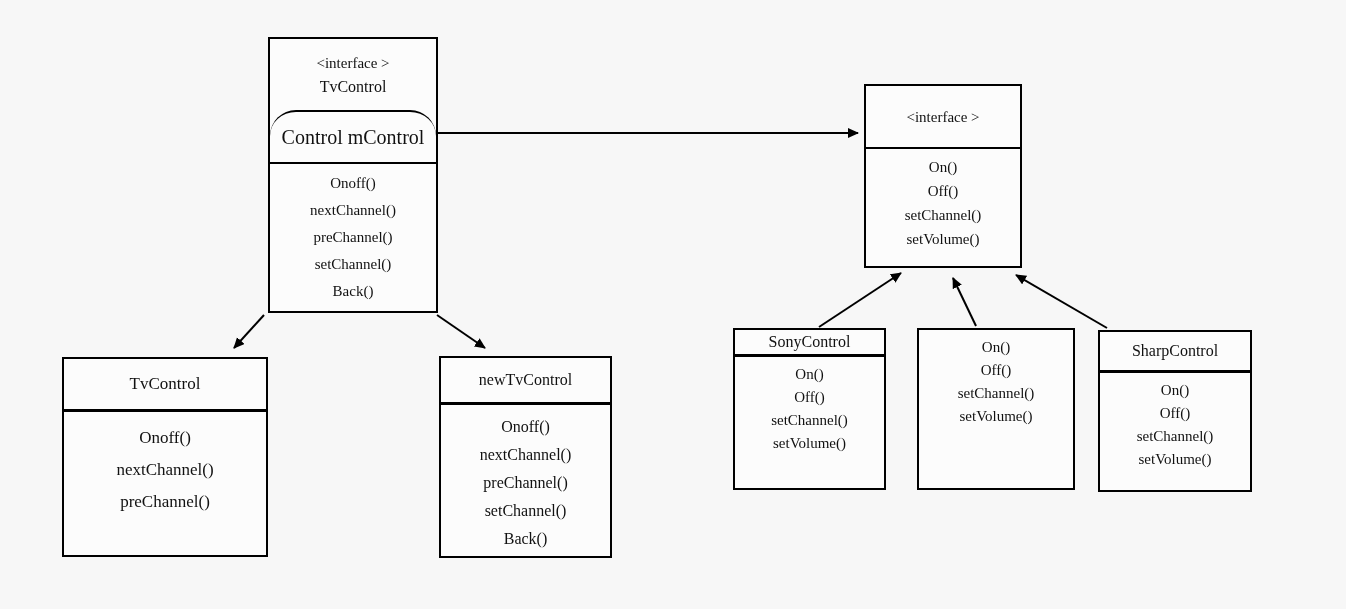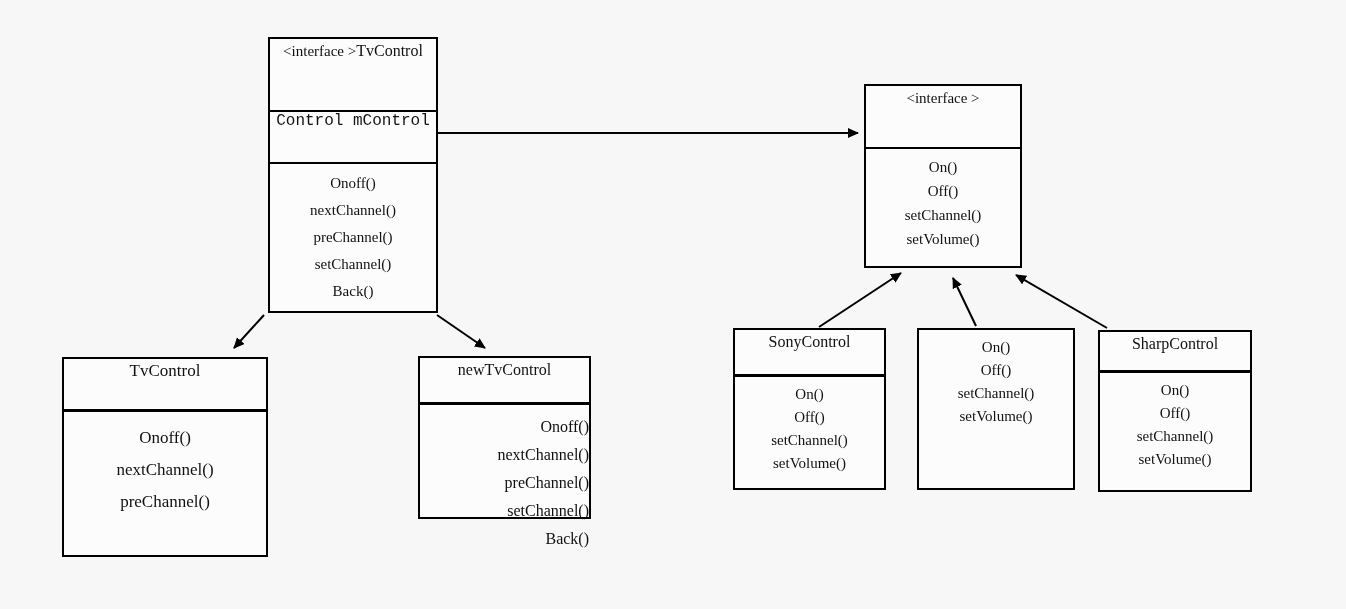--- a/index.html
+++ b/index.html
@@ -24,22 +24,23 @@
     text-align: center;
   }
   .comp {
     box-sizing: border-box;
     overflow: hidden;
   }
   .comp + .comp { border-top: 2px solid #000; }
   .comp.thick + .comp, .comp + .comp.thickline { border-top: 3px solid #000; }
   .hdr {
     display: flex;
-    flex-direction: row;
+    flex-direction: column;
     justify-content: center;
+    border-radius: 30px;
   }
   .stereotype { font-size: 15px; line-height: 24px; }
   .cls-name  { font-size: 16px; line-height: 24px; }
   .cls-name-lg { font-size: 17px; line-height: 24px; }
   .line { white-space: nowrap; }
   #arrows {
     position: absolute;
     left: 0; top: 0;
     width: 1346px; height: 609px;
     pointer-events: none;
@@ -50,21 +51,21 @@
 <body>
 
 <div id="canvas">
 
   <div class="uml-box" style="left:268px; top:37px; width:170px; height:276px;">
     <div class="comp hdr" style="height:71px;">
       <div class="stereotype">&lt;interface &gt;</div>
       <div class="cls-name">TvControl</div>
     </div>
     <div class="comp hdr" style="height:52px;">
-      <div class="line" style="font-size:16px;font-family:Liberation Mono, monospace;">Control mControl</div>
+      <div class="line" style="font-size:20px;">Control mControl</div>
     </div>
     <div class="comp" style="height:149px; padding-top:6px; font-size:15px; line-height:27px;">
       <div class="line">Onoff()</div>
       <div class="line">nextChannel()</div>
       <div class="line">preChannel()</div>
       <div class="line">setChannel()</div>
       <div class="line">Back()</div>
     </div>
   </div>
 
@@ -84,35 +85,35 @@
     <div class="comp hdr thick" style="height:50px;">
       <div class="cls-name-lg">TvControl</div>
     </div>
     <div class="comp thickline" style="height:147px; padding-top:10px; font-size:17px; line-height:32px;">
       <div class="line">Onoff()</div>
       <div class="line">nextChannel()</div>
       <div class="line">preChannel()</div>
     </div>
   </div>
 
-  <div class="uml-box" style="left:418px; top:356px; width:173px; height:163px;text-align:right;">
+  <div class="uml-box" style="left:439px; top:356px; width:173px; height:202px;">
     <div class="comp hdr thick" style="height:44px;">
       <div class="cls-name">newTvControl</div>
     </div>
     <div class="comp thickline" style="height:155px; padding-top:8px; font-size:16px; line-height:28px;">
       <div class="line">Onoff()</div>
       <div class="line">nextChannel()</div>
       <div class="line">preChannel()</div>
       <div class="line">setChannel()</div>
       <div class="line">Back()</div>
     </div>
   </div>
 
   <div class="uml-box" style="left:733px; top:328px; width:153px; height:162px;">
-    <div class="comp hdr thick" style="height:44px;">
+    <div class="comp hdr thick" style="height:24px;">
       <div class="cls-name">SonyControl</div>
     </div>
     <div class="comp thickline" style="height:119px; padding-top:6px; font-size:15px; line-height:23px;">
       <div class="line">On()</div>
       <div class="line">Off()</div>
       <div class="line">setChannel()</div>
       <div class="line">setVolume()</div>
     </div>
   </div>
 

